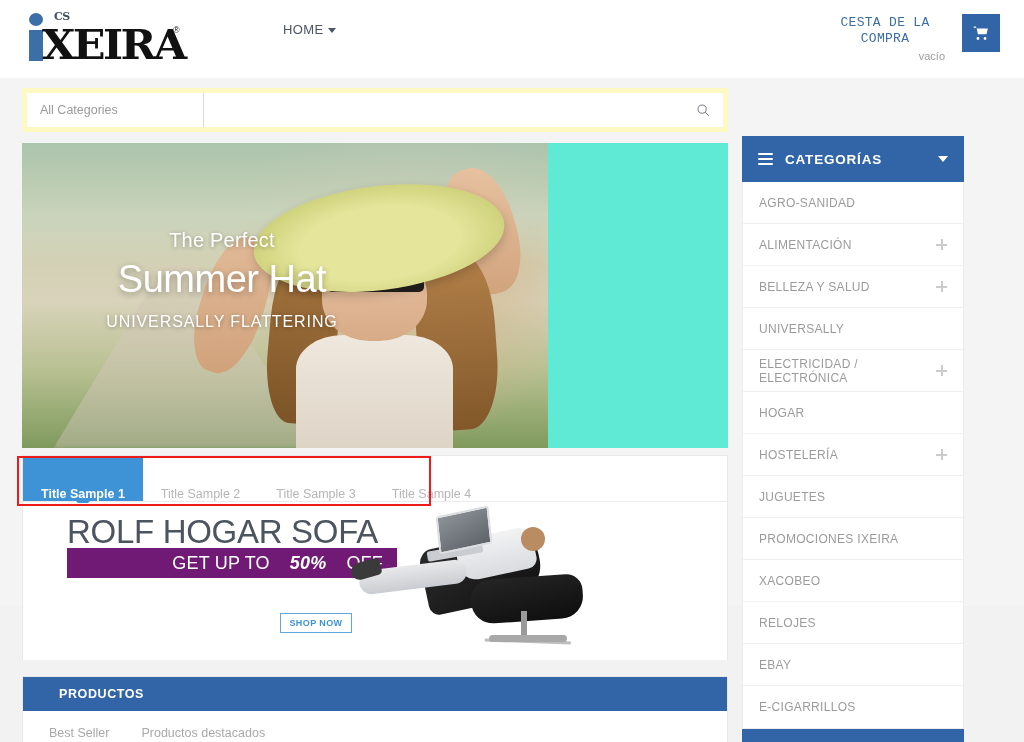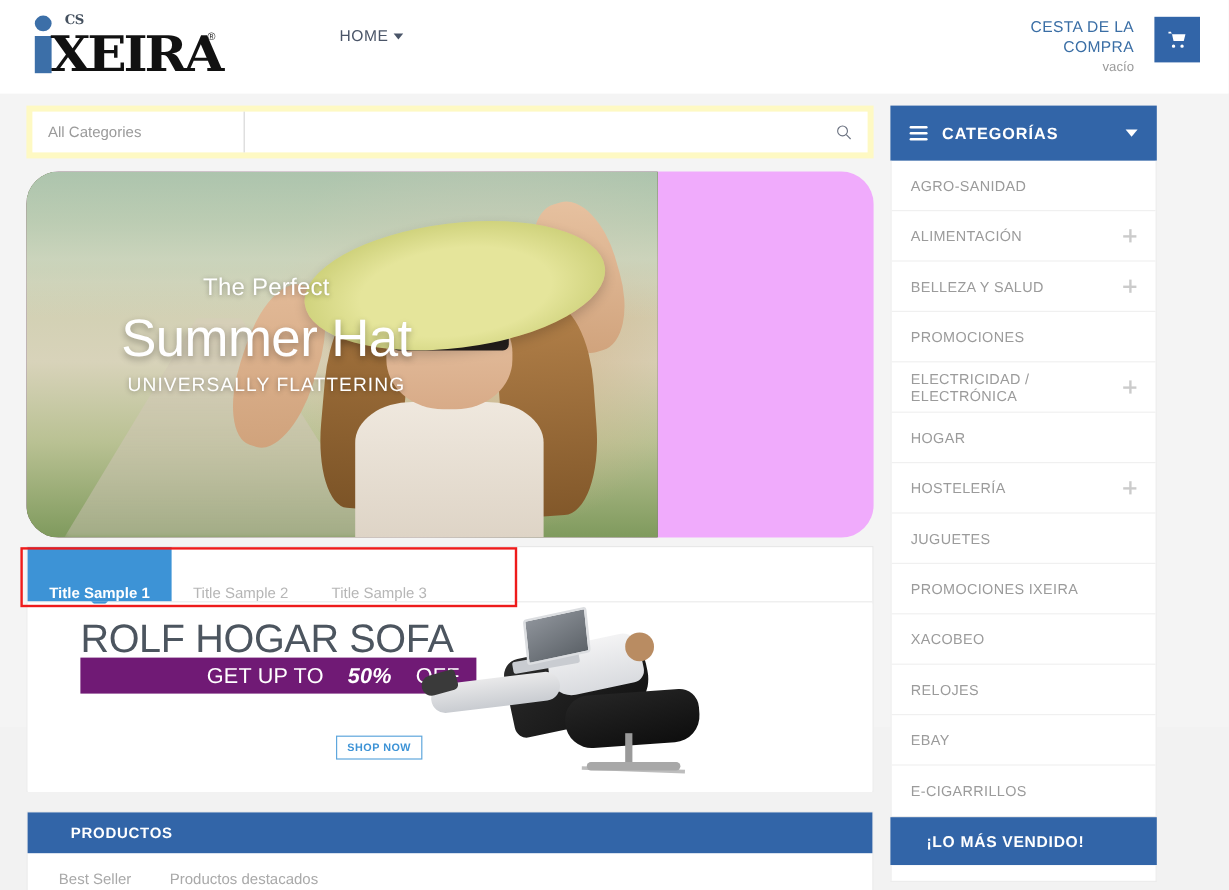--- a/index.html
+++ b/index.html
@@ -54,22 +54,22 @@
   }
   .nav-caret {
     display: inline-block; margin-left: 4px;
     border-left: 4px solid transparent; border-right: 4px solid transparent;
     border-top: 5px solid #4a5568; vertical-align: middle;
   }
 
   .cart-zone { position: absolute; right: 24px; top: 10px; width: 220px; height: 60px; }
   .cart-label {
     position: absolute; right: 55px; top: 5px; width: 120px;
-    text-align: right;
-    font-size: 13px; line-height: 16px; color: #3a6ea5; letter-spacing: 0.3px;
+    text-align: center;
+    font-size: 13px; line-height: 16px; color: #3a6ea5; letter-spacing: 0.3px; font-family: Liberation Mono, monospace;
   }
   .cart-empty {
     position: absolute; right: 55px; top: 40px; width: 120px;
     text-align: right; font-size: 11px; color: #9a9a9a;
   }
   .cart-btn {
     position: absolute; right: 0; top: 4px;
     width: 38px; height: 38px; background: #3265a8;
     display: flex; align-items: center; justify-content: center;
     cursor: pointer;
@@ -105,23 +105,22 @@
     width: 40px; height: 100%;
     display: flex; align-items: center; justify-content: center;
     cursor: pointer;
   }
   .search-ico svg { width: 14px; height: 14px; stroke: #6b7280; fill: none; stroke-width: 1.6; }
 
   
   .hero-row {
     position: absolute; left: 22px; top: 143px;
     width: 706px; height: 305px;
-    background: #f0abfc;
+    background: #5eead4;
     overflow: hidden;
-    border-radius: 27px;
   }
   .hero-img {
     position: absolute; left: 0; top: 0; width: 526px; height: 305px;
     overflow: hidden;
     background:
       radial-gradient(circle at 74% 40%, rgba(212,180,140,0.55) 0 18%, rgba(0,0,0,0) 42%),
       linear-gradient(180deg, #8aa36b 0%, #9fb37d 14%, #cfcfb0 30%, #d8d3ba 52%, #b9c193 74%, #7f9a5d 100%),
       linear-gradient(90deg, #46632f 0%, #6e8b4c 16%, #cfd4bd 40%, #d9d6c2 62%, #7d9a58 84%, #3f5c2b 100%);
   }
   .hero-road {
@@ -191,21 +190,21 @@
   .hero-txt { position: absolute; left: 0; top: 0; width: 100%; height: 100%; }
   .hero-t1 {
     position: absolute; left: 0; width: 400px; top: 86px;
     text-align: center;
     color: #fff; font-size: 20px; letter-spacing: 0.2px;
     text-shadow: 0 1px 4px rgba(0,0,0,0.35);
   }
   .hero-t2 {
     position: absolute; left: 0; width: 400px; top: 115px;
     text-align: center;
-    color: #fff; font-size: 44px; font-weight: 300; letter-spacing: -0.5px;
+    color: #fff; font-size: 38px; font-weight: 300; letter-spacing: -0.5px;
     text-shadow: 0 2px 6px rgba(0,0,0,0.32);
   }
   .hero-t3 {
     position: absolute; left: 0; width: 400px; top: 170px;
     text-align: center;
     color: #fff; font-size: 16px; letter-spacing: 0.9px;
     text-shadow: 0 1px 4px rgba(0,0,0,0.35);
   }
 
   
@@ -354,20 +353,21 @@
   
   .sidebar {
     position: absolute; left: 742px; top: 88px;
     width: 222px;
   }
   .cat-head {
     width: 100%; height: 46px; background: #3265a8;
     display: flex; align-items: center;
     padding: 0 16px;
     color: #fff;
+    margin-top: 48px;
   }
   .cat-burger {
     width: 15px; height: 12px; margin-right: 12px;
     display: flex; flex-direction: column; justify-content: space-between;
   }
   .cat-burger i { display: block; height: 2px; background: #fff; border-radius: 1px; }
   .cat-head-title {
     flex: 1; font-size: 13.5px; font-weight: bold; letter-spacing: 0.8px;
   }
   .cat-chev {
@@ -474,20 +474,23 @@
     <div class="tabstrip">
       <div class="tab active">
         <span>Title Sample 1</span>
       </div>
       <div class="tab">
         <span>Title Sample 2</span>
       </div>
       <div class="tab">
         <span>Title Sample 3</span>
       </div>
+      <div class="tab">
+        <span>Title Sample 4</span>
+      </div>
     </div>
 
     <div class="sofa-banner">
       <div class="sofa-title">ROLF HOGAR SOFA</div>
       <div class="sofa-bar">
         <span>GET UP TO </span>
           <b>50%</b>
           <span> OFF</span>
       </div>
       <div class="sofa-btn">SHOP NOW</div>
@@ -536,21 +539,21 @@
       </div>
       <div class="cat-item">
         <span class="lbl">ALIMENTACIÓN</span>
         <span class="plus"></span>
       </div>
       <div class="cat-item">
         <span class="lbl">BELLEZA Y SALUD</span>
         <span class="plus"></span>
       </div>
       <div class="cat-item">
-        <span class="lbl">PROMOCIONES</span>
+        <span class="lbl">UNIVERSALLY</span>
       </div>
       <div class="cat-item">
         <span class="lbl">ELECTRICIDAD / ELECTRÓNICA</span>
         <span class="plus"></span>
       </div>
       <div class="cat-item">
         <span class="lbl">HOGAR</span>
       </div>
       <div class="cat-item">
         <span class="lbl">HOSTELERÍA</span>

